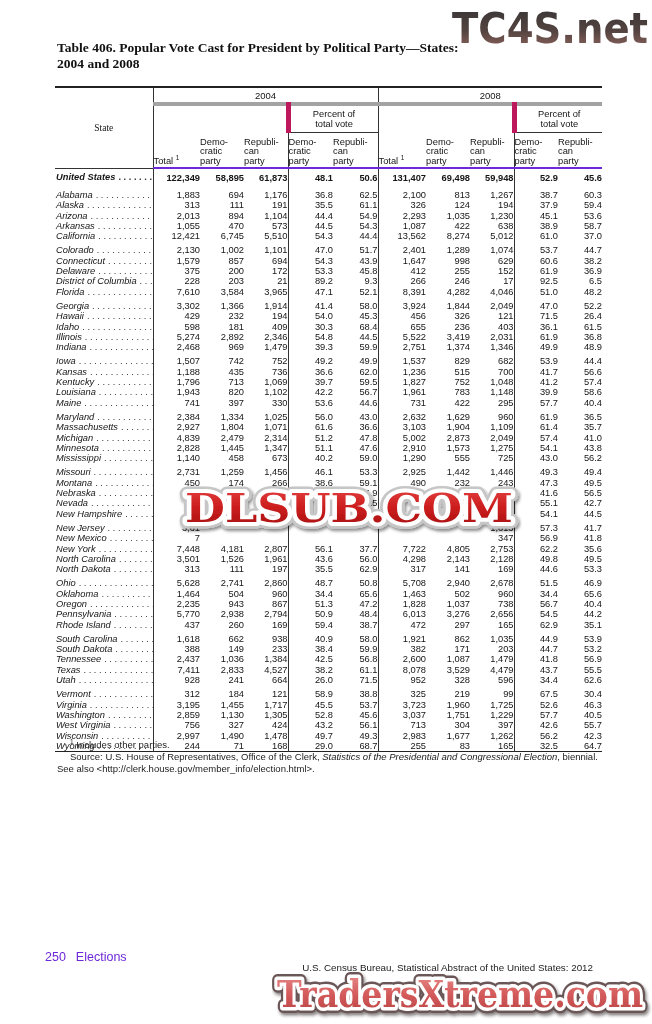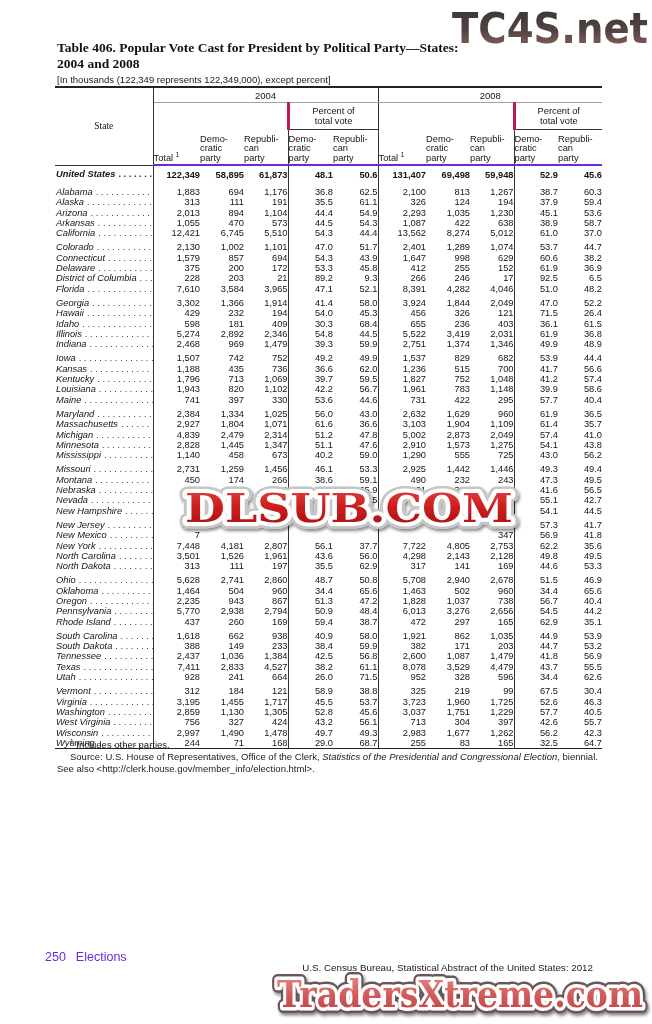--- a/index.html
+++ b/index.html
@@ -8,24 +8,24 @@
   
   .titleblock{position:absolute;left:57px;top:40px;width:420px;
               font-family:"Liberation Serif",serif;font-weight:bold;
               font-size:13.5px;line-height:16px;color:#111;}
   .bracket-note{position:absolute;left:57px;top:74px;font-size:9.5px;color:#222;}
   
   table.votes{position:absolute;left:55px;top:86px;width:547px;border-collapse:collapse;
               table-layout:fixed;font-size:9.3px;color:#151515;
               border-top:2px solid #222;border-bottom:1.5px solid #222;}
   table.votes th,table.votes td{padding:0;margin:0;font-weight:normal;}
-  th.yr{height:14px;font-size:9.5px;text-align:center;border-bottom:1px solid #a3a3a3;}
+  th.yr{height:14px;font-size:9.5px;text-align:center;border-bottom:4px solid #a3a3a3;}
   th.statehead{text-align:center;font-size:9.5px;vertical-align:middle;border-right:1px solid #333;border-bottom:1px solid #333;font-family:Liberation Serif, serif;}
   th.pctbox{height:26px;font-size:9.3px;line-height:10px;text-align:center;vertical-align:middle;
-            border-bottom:1px solid #333;border-left:3px solid #be185d;white-space:pre-line;}
+            border-bottom:1px solid #333;border-left:5px solid #be185d;white-space:pre-line;}
   th.nolb{height:26px;}
   th.collab{height:34px;vertical-align:bottom;text-align:left;font-size:9.3px;line-height:9.8px;
             white-space:pre-line;border-bottom:2px solid #6d28d9;padding-right:5px;padding-bottom:2px;}
   th.collab.tot{padding-right:8px;}
   .b-l{border-left:1px solid #333;}
   sup{font-size:6.5px;vertical-align:super;line-height:0;}
   tr.usrow td{height:17px;font-weight:bold;vertical-align:middle;}
   td.state{display:table-cell;}
   td.state .flexwrap{display:flex;align-items:baseline;overflow:hidden;}
   .nm{white-space:nowrap;padding-left:1px;font-style:italic;}
@@ -50,21 +50,20 @@
 </style>
 </head>
 <body>
 
 <div class="page">
 
   <div class="titleblock">
     <div>Table 406. Popular Vote Cast for President by Political Party—States:</div>
     <div>2004 and 2008</div>
   </div>
-  <div class="bracket-note">[In thousands (122,349 represents 122,349,000), except percent]</div>
 
   <table class="votes">
     <colgroup>
       <col style="width:98px">
         <col style="width:47px">
         <col style="width:44px">
         <col style="width:44px">
       <col style="width:45px">
         <col style="width:45px">
         <col style="width:48px">

